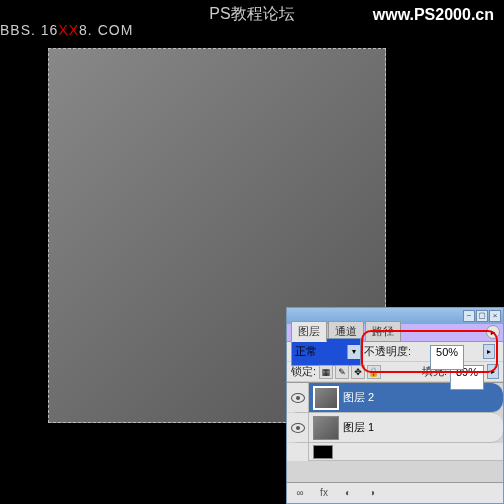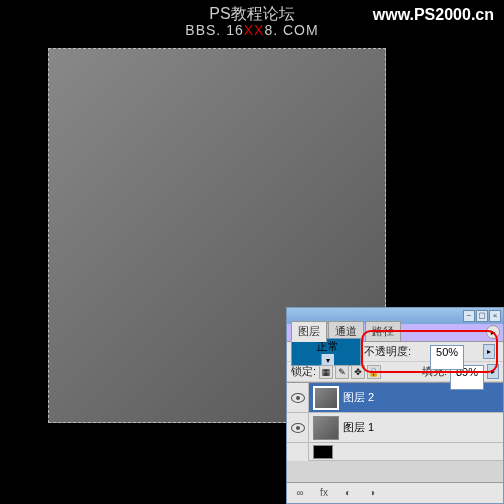--- a/index.html
+++ b/index.html
@@ -1,51 +1,51 @@
 <!DOCTYPE html>
 <html><head>
 <meta charset="utf-8">
 <style>
 * { margin: 0; padding: 0; box-sizing: border-box; font-family: Arial, "Microsoft YaHei", sans-serif; }
 body { width: 504px; height: 504px; background: #000; position: relative; overflow: hidden; }
 
 .header-text { position: absolute; top: 4px; width: 100%; text-align: center; color: #ccc; font-size: 16px; }
-.header-sub { position: absolute; top: 22px; width: 100%; text-align: center; color: #ccc; font-size: 14px; letter-spacing: 1px; }
+.header-sub { position: absolute; top: 22px; width: 100%; color: #ccc; font-size: 14px; letter-spacing: 1px; }
 .header-sub .red { color: #d00; }
 .watermark { position: absolute; top: 6px; right: 10px; color: #fff; font-size: 16px; font-weight: bold; }
 
 .canvas-sel { position: absolute; left: 48px; top: 48px; width: 338px; height: 375px;
   background: linear-gradient(135deg, #888 0%, #555 100%);
   border: 1px dashed #bbb; }
 
 .panel { position: absolute; right: 0; bottom: 0; width: 218px; height: 197px;
   background: #e6e6e6; border: 1px solid #7a98b8; font-size: 11px; }
 .title-bar { height: 16px; background: linear-gradient(#9dc4ea, #7aa8d8); display: flex; justify-content: flex-end; align-items: center; padding: 0 2px; gap: 1px; }
 .tb-btn { width: 12px; height: 12px; background: #d9e8f5; border: 1px solid #6a8ab0; font-size: 8px; line-height: 10px; text-align: center; color: #445; }
 
 .tabs { height: 18px; background: #c4b5fd; display: flex; align-items: flex-end; border-bottom: 1px solid #999; padding-left: 4px; }
 .tab { padding: 2px 6px; font-size: 11px; color: #333; border: 1px solid #999; border-bottom: none; background: #d4d4d4; margin-right: 1px; }
 .tab.active { background: #e6e6e6; border-bottom: 1px solid #e6e6e6; position: relative; top: 1px; }
 .tabs-menu { margin-left: auto; width: 14px; height: 14px; border: 1px solid #999; background: #e6e6e6; text-align: center; font-size: 9px; line-height: 12px; margin-right: 3px; margin-bottom: 2px; border-radius: 7px; }
 
 .row { height: 20px; display: flex; align-items: center; padding: 0 4px; gap: 3px; border-bottom: 1px solid #ccc; background: #e6e6e6; }
-.blend-select { width: 70px; height: 28px; border: 1px solid #7a98b8; background: #0369a1; font-size: 11px; padding-left: 3px; display: flex; align-items: center; justify-content: space-between; flex-direction: column; }
+.blend-select { width: 70px; height: 28px; border: 1px solid #7a98b8; background: #1d4ed8; font-size: 11px; padding-left: 3px; display: flex; align-items: center; justify-content: space-between; }
 .blend-select .arrow { width: 13px; height: 14px; background: #c9d8ea; border-left: 1px solid #7a98b8; text-align: center; font-size: 8px; line-height: 14px; }
 
 .opacity-group { display: flex; align-items: center; gap: 19px; position: relative; }
 .highlight { position: absolute; left: -3px; top: -3px; right: -3px; bottom: -3px; border: 2px solid #e00; border-radius: 10px; pointer-events: none; }
 .opacity-label { font-size: 11px; color: #222; }
 .opacity-val { width: 34px; height: 25px; border: 1px solid #7a98b8; background: #fff; font-size: 11px; text-align: center; line-height: 13px; margin-top: 12px; }
 .opacity-arrow { width: 12px; height: 15px; background: #c9d8ea; border: 1px solid #7a98b8; text-align: center; font-size: 8px; line-height: 13px; }
 
 .lock-icons { display: flex; gap: 2px; }
 .lock-icon { width: 14px; height: 14px; border: 1px solid #aaa; background: #ddd; font-size: 9px; text-align: center; line-height: 12px; }
 
 .layers { background: #d4d4d4; height: 100px; overflow: hidden; border-top: 1px solid #999; }
-.layer { height: 30px; display: flex; align-items: center; background: #e6e6e6; border-bottom: 1px solid #bbb; }
+.layer { height: 30px; display: flex; align-items: center; background: #e6e6e6; border-bottom: 1px solid #bbb; border-radius: 12px; }
 .layer.selected { background: #3d6db3; color: #fff; }
 .eye-col { width: 22px; height: 100%; border-right: 1px solid #bbb; display: flex; align-items: center; justify-content: center; background: #e6e6e6; }
 .eye-icon { width: 14px; height: 10px; border: 1px solid #555; border-radius: 50%; position: relative; }
 .eye-icon::after { content: ""; position: absolute; width: 4px; height: 4px; background: #555; border-radius: 50%; left: 4px; top: 2px; }
 .thumb { width: 26px; height: 24px; border: 1px solid #888; margin: 0 4px; background: linear-gradient(135deg,#888,#555); }
 .thumb.selected-border { border: 2px solid #fff; }
 .thumb.black { background: #000; }
 .layer-name { font-size: 11px; }
 
 .layer-small { height: 18px; display: flex; align-items: center; border-bottom: 1px solid #bbb; background: #e6e6e6; }

